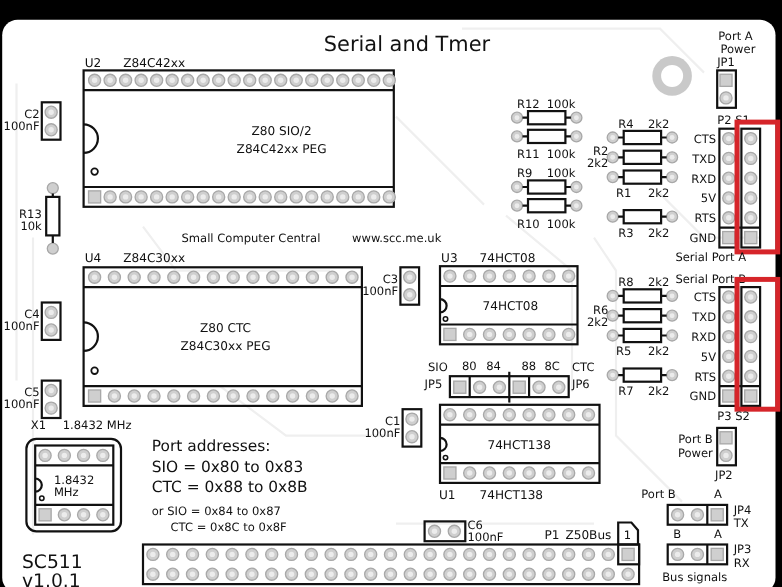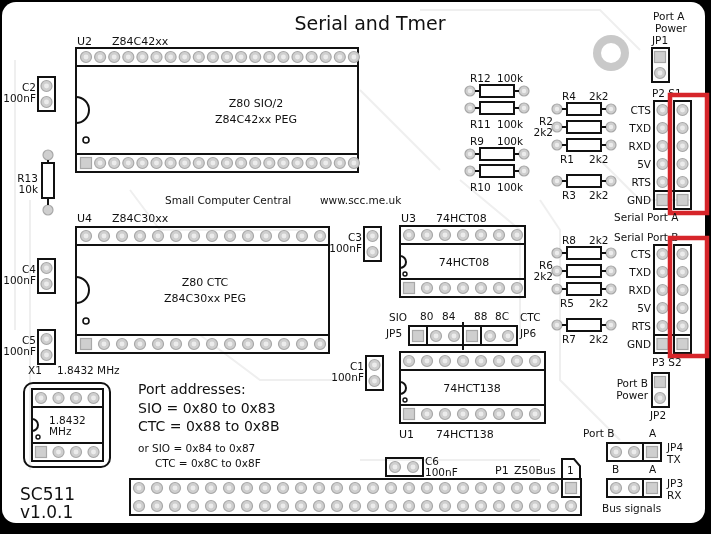--- a/index.html
+++ b/index.html
@@ -1,17 +1,17 @@
 <!DOCTYPE html>
 <html><head>
 <meta charset="utf-8">
 <style>
   html,body{margin:0;padding:0;background:#000;}
   body{width:711px;height:534px;overflow:hidden;font-family:"DejaVu Sans",sans-serif;}
-  #board{position:absolute;left:0;top:0;width:711px;height:416px;}
+  #board{position:absolute;left:0;top:16px;width:711px;height:416px;}
   svg text{font-family:"DejaVu Sans",sans-serif;fill:#111;}
   .pad{fill:#cfcfcf;stroke:#a8a8a8;stroke-width:1.2;}
   .padhole{fill:#ececec;}
   .outline{fill:none;stroke:#111;stroke-width:2;}
   .trace{fill:none;stroke:#efefef;stroke-width:2;}
   .hl{fill:none;stroke:#d6252a;stroke-width:4.5;}
 </style>
 </head>
 <body>
 

